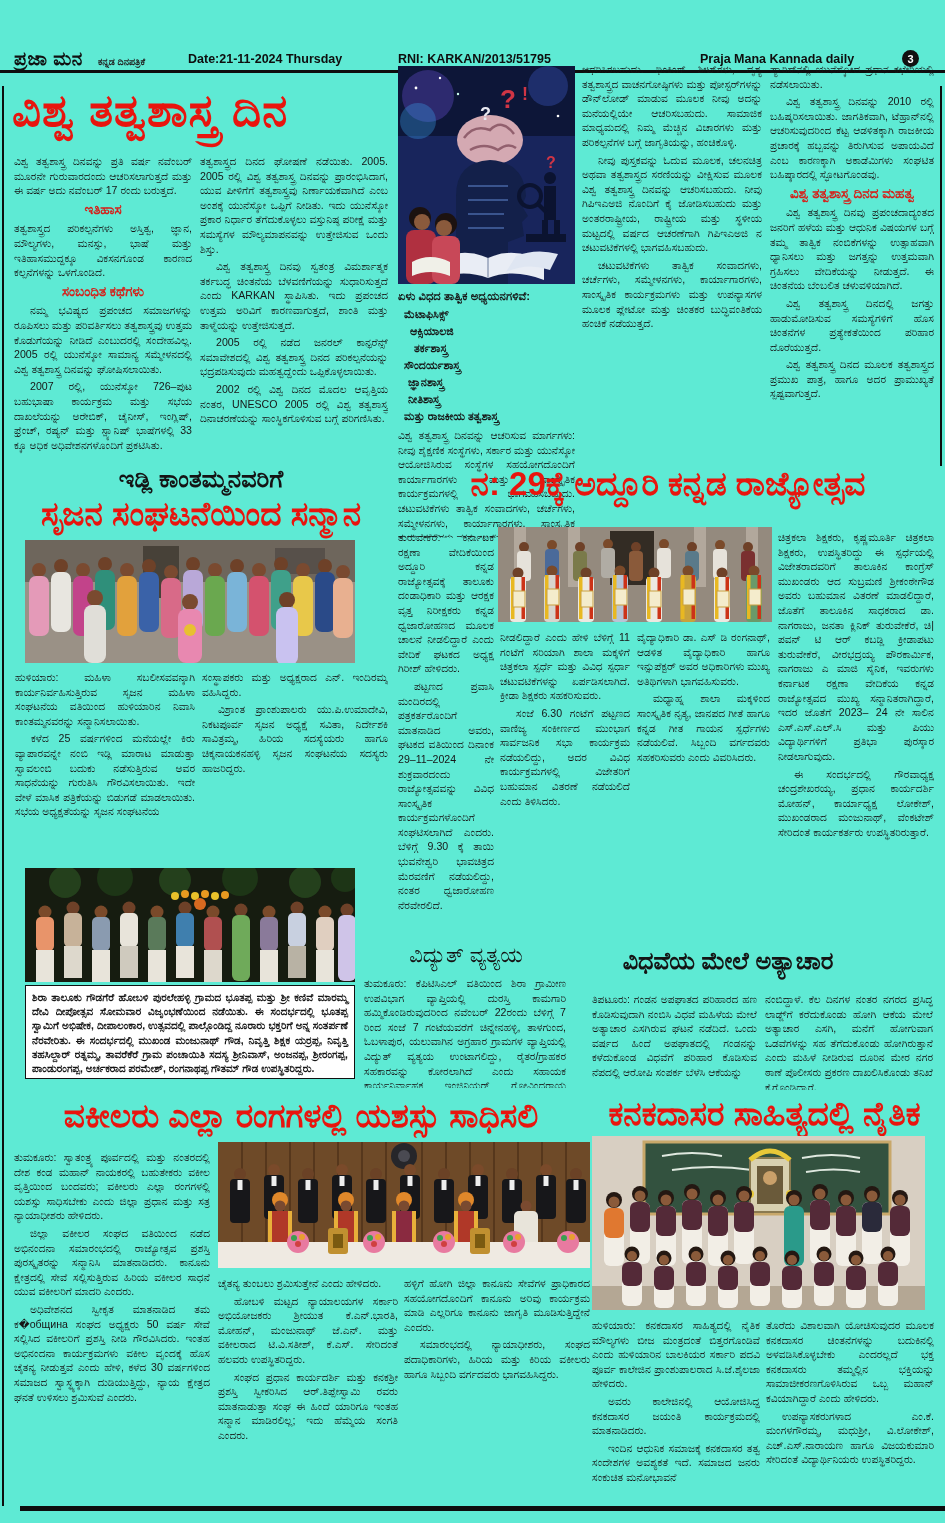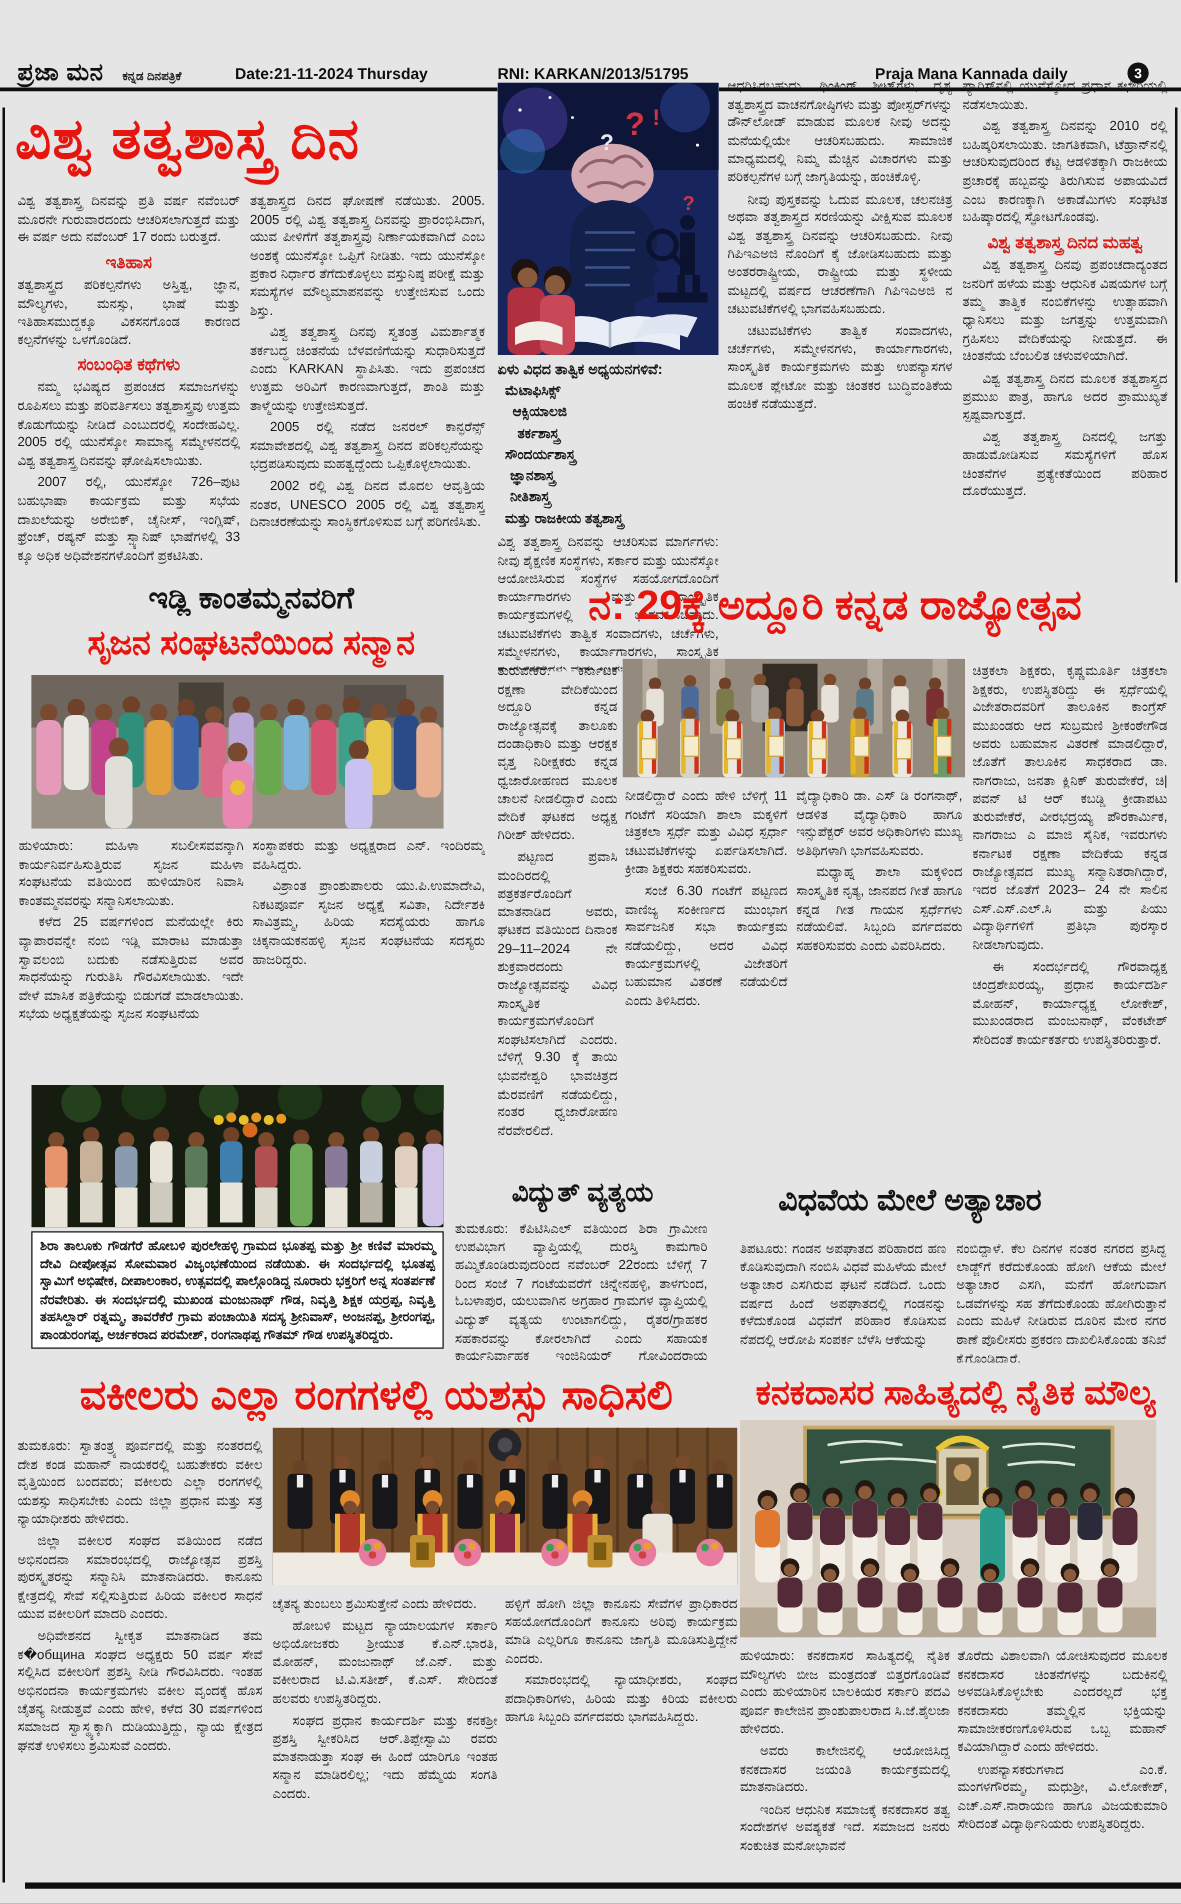--- a/index.html
+++ b/index.html
@@ -1,31 +1,31 @@
 <!DOCTYPE html>
 <html><head>
 <meta charset="utf-8">
 <style>
   html,body{margin:0;padding:0;background:#888;}
-  .page{position:relative;width:945px;height:1523px;background:#e5e5e5;margin:0 auto;overflow:hidden;
+  .page{position:relative;width:945px;height:1523px;background:#5eead4;margin:0 auto;overflow:hidden;
         font-family:"Liberation Sans","DejaVu Sans",sans-serif;color:#161616;}
   .abs{position:absolute;}
   
   .masthead{font-weight:bold;font-size:19px;letter-spacing:.5px;color:#101010;}
   .masthead-sub{font-size:9.5px;font-weight:bold;color:#222;}
   .head-meta{font-weight:bold;font-size:12.5px;color:#0e0e0e;white-space:nowrap;}
   .page-circle{width:17px;height:17px;border-radius:50%;background:#111;color:#fff;font-size:11px;font-weight:bold;
                display:flex;align-items:center;justify-content:center;}
   .rule{background:#0e0e0e;}
   
   .h-main{color:#e8150e;font-weight:bold;font-size:45px;line-height:66px;letter-spacing:1px;}
   .h-red-lg{color:#e8150e;font-weight:bold;font-size:33px;text-align:center;line-height:48px;}
-  .h-red-md{color:#e8150e;font-weight:bold;font-size:27px;text-align:center;line-height:40px;}
+  .h-red-md{color:#e8150e;font-weight:bold;font-size:33px;text-align:center;line-height:40px;}
   .h-black-md{color:#141414;font-weight:bold;font-size:24px;text-align:center;line-height:34px;}
-  .h-black-sm{color:#141414;font-weight:bold;font-size:21px;text-align:center;line-height:30px;}
+  .h-black-sm{color:#141414;font-weight:normal;font-size:21px;text-align:center;line-height:30px;}
   
   .col{font-size:10.6px;line-height:14.6px;text-align:justify;overflow:hidden;}
   .col p{margin:0 0 3px;text-indent:16px;}
   .col p.np{text-indent:0;}
   .subhead{color:#d5201a;font-weight:bold;font-size:13.5px;text-align:center;margin:5px 0 4px;text-indent:0 !important;}
   .cap-title{font-weight:bold;font-size:11.5px;margin:0 0 3px;text-indent:0;}
   .study-list{margin:0;padding:0;list-style:none;font-size:11px;line-height:16px;font-weight:bold;}
   .study-list li{margin:0 0 1px 6px;}
   .caption-box{border:1.6px solid #111;padding:5px 6px;font-size:10.4px;line-height:14.2px;font-weight:bold;
                text-align:justify;overflow:hidden;background:#fff;}
@@ -139,22 +139,22 @@
       <p class="np">ಆಧರಿಸಿರಬಹುದು. ಥಿಂಕಿಂಗ್ ಶೀಟ್‌ಗಳು, ದೃಶ್ಯ ತತ್ವಶಾಸ್ತ್ರದ ವಾಚನಗೋಷ್ಠಿಗಳು ಮತ್ತು ಪೋಸ್ಟರ್‌ಗಳನ್ನು ಡೌನ್‌ಲೋಡ್ ಮಾಡುವ ಮೂಲಕ ನೀವು ಅದನ್ನು ಮನೆಯಲ್ಲಿಯೇ ಆಚರಿಸಬಹುದು. ಸಾಮಾಜಿಕ ಮಾಧ್ಯಮದಲ್ಲಿ ನಿಮ್ಮ ಮೆಚ್ಚಿನ ವಿಚಾರಗಳು ಮತ್ತು ಪರಿಕಲ್ಪನೆಗಳ ಬಗ್ಗೆ ಜಾಗೃತಿಯನ್ನು, ಹಂಚಿಕೊಳ್ಳಿ.</p>
       <p>ನೀವು ಪುಸ್ತಕವನ್ನು ಓದುವ ಮೂಲಕ, ಚಲನಚಿತ್ರ ಅಥವಾ ತತ್ವಶಾಸ್ತ್ರದ ಸರಣಿಯನ್ನು ವೀಕ್ಷಿಸುವ ಮೂಲಕ ವಿಶ್ವ ತತ್ವಶಾಸ್ತ್ರ ದಿನವನ್ನು ಆಚರಿಸಬಹುದು. ನೀವು ಗಿಪಿಇಎಅಜಿ ನೊಂದಿಗೆ ಕೈ ಜೋಡಿಸಬಹುದು ಮತ್ತು ಅಂತರರಾಷ್ಟ್ರೀಯ, ರಾಷ್ಟ್ರೀಯ ಮತ್ತು ಸ್ಥಳೀಯ ಮಟ್ಟದಲ್ಲಿ ವರ್ಷದ ಆಚರಣೆಗಾಗಿ ಗಿಪಿಇಎಅಜಿ ನ ಚಟುವಟಿಕೆಗಳಲ್ಲಿ ಭಾಗವಹಿಸಬಹುದು.</p>
       <p>ಚಟುವಟಿಕೆಗಳು ತಾತ್ವಿಕ ಸಂವಾದಗಳು, ಚರ್ಚೆಗಳು, ಸಮ್ಮೇಳನಗಳು, ಕಾರ್ಯಾಗಾರಗಳು, ಸಾಂಸ್ಕೃತಿಕ ಕಾರ್ಯಕ್ರಮಗಳು ಮತ್ತು ಉಪನ್ಯಾಸಗಳ ಮೂಲಕ ಪ್ಲೇಟೋ ಮತ್ತು ಚಿಂತಕರ ಬುದ್ಧಿವಂತಿಕೆಯ ಹಂಚಿಕೆ ನಡೆಯುತ್ತದೆ.</p>
     </div>
 
     <div class="abs col" style="left:770px;top:62px;width:164px;height:392px;">
       <p class="np">ಪ್ಯಾರಿಸ್‌ನಲ್ಲಿ ಯುನೆಸ್ಕೋದ ಪ್ರಧಾನ ಕಛೇರಿಯಲ್ಲಿ ನಡೆಸಲಾಯಿತು.</p>
       <p>ವಿಶ್ವ ತತ್ವಶಾಸ್ತ್ರ ದಿನವನ್ನು 2010 ರಲ್ಲಿ ಬಹಿಷ್ಕರಿಸಲಾಯಿತು. ಜಾಗತಿಕವಾಗಿ, ಟೆಹ್ರಾನ್‌ನಲ್ಲಿ ಆಚರಿಸುವುದರಿಂದ ಕೆಟ್ಟ ಆಡಳಿತಕ್ಕಾಗಿ ರಾಜಕೀಯ ಪ್ರಚಾರಕ್ಕೆ ಹಬ್ಬವನ್ನು ತಿರುಗಿಸುವ ಅಪಾಯವಿದೆ ಎಂಬ ಕಾರಣಕ್ಕಾಗಿ ಅಕಾಡೆಮಿಗಳು ಸಂಘಟಿತ ಬಹಿಷ್ಕಾರದಲ್ಲಿ ಸ್ಫೋಟಗೊಂಡವು.</p>
       <div class="subhead">ವಿಶ್ವ ತತ್ವಶಾಸ್ತ್ರ ದಿನದ ಮಹತ್ವ</div>
       <p>ವಿಶ್ವ ತತ್ವಶಾಸ್ತ್ರ ದಿನವು ಪ್ರಪಂಚದಾದ್ಯಂತದ ಜನರಿಗೆ ಹಳೆಯ ಮತ್ತು ಆಧುನಿಕ ವಿಷಯಗಳ ಬಗ್ಗೆ ತಮ್ಮ ತಾತ್ವಿಕ ನಂಬಿಕೆಗಳನ್ನು ಉತ್ಸಾಹವಾಗಿ ಧ್ಯಾನಿಸಲು ಮತ್ತು ಜಗತ್ತನ್ನು ಉತ್ತಮವಾಗಿ ಗ್ರಹಿಸಲು ವೇದಿಕೆಯನ್ನು ನೀಡುತ್ತದೆ. ಈ ಚಿಂತನೆಯ ಬೆಂಬಲಿತ ಚಳುವಳಿಯಾಗಿದೆ.</p>
+      <p>ವಿಶ್ವ ತತ್ವಶಾಸ್ತ್ರ ದಿನದಲ್ಲಿ ಜಗತ್ತು ಹಾಡುಮೋಡಿಸುವ ಸಮಸ್ಯೆಗಳಿಗೆ ಹೊಸ ಚಿಂತನೆಗಳ ಪ್ರತ್ಯೇಕತೆಯಿಂದ ಪರಿಹಾರ ದೊರೆಯುತ್ತದೆ.</p>
       <p>ವಿಶ್ವ ತತ್ವಶಾಸ್ತ್ರ ದಿನದ ಮೂಲಕ ತತ್ವಶಾಸ್ತ್ರದ ಪ್ರಮುಖ ಪಾತ್ರ, ಹಾಗೂ ಅದರ ಪ್ರಾಮುಖ್ಯತೆ ಸ್ಪಷ್ಟವಾಗುತ್ತದೆ.</p>
-      <p>ವಿಶ್ವ ತತ್ವಶಾಸ್ತ್ರ ದಿನದಲ್ಲಿ ಜಗತ್ತು ಹಾಡುಮೋಡಿಸುವ ಸಮಸ್ಯೆಗಳಿಗೆ ಹೊಸ ಚಿಂತನೆಗಳ ಪ್ರತ್ಯೇಕತೆಯಿಂದ ಪರಿಹಾರ ದೊರೆಯುತ್ತದೆ.</p>
     </div>
   </div>
 
   <div>
     <div class="abs h-black-md" style="left:15px;top:462px;width:372px;">ಇಡ್ಲಿ ಕಾಂತಮ್ಮನವರಿಗೆ</div>
     <div class="abs h-red-md" style="left:15px;top:494px;width:372px;">ಸೃಜನ ಸಂಘಟನೆಯಿಂದ ಸನ್ಮಾನ</div>
 
     <div class="abs photo" style="left:25px;top:540px;width:330px;height:123px;">
       <svg width="330" height="123" viewBox="0 0 330 123">
         <rect width="330" height="123" fill="#9a9186"></rect>

